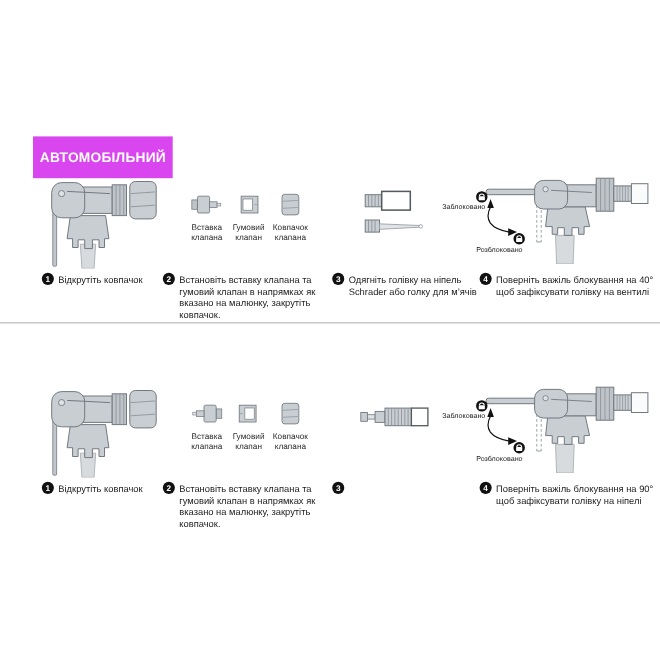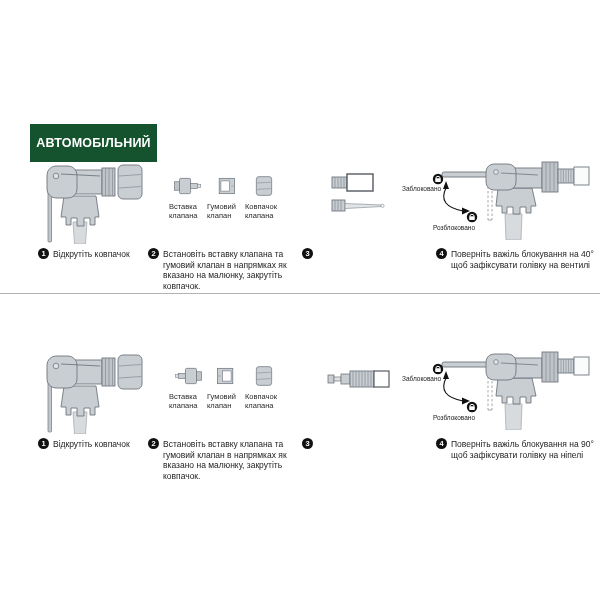--- a/index.html
+++ b/index.html
@@ -1,29 +1,29 @@
 <!DOCTYPE html>
 <html><head>
 <meta charset="utf-8">
 <style>
   html,body{margin:0;padding:0;background:#fff;}
   .page{position:relative;width:600px;height:600px;background:#ffffff;
         font-family:"Liberation Sans",sans-serif;color:#1c1c1c;overflow:hidden;}
   .section{position:absolute;left:0;width:600px;height:190px;}
   .sec1{top:118px;}
   .sec2{top:308px;}
-  .badge{position:absolute;left:30px;top:6px;width:127px;height:38px;background:#14532d;
+  .badge{position:absolute;left:30px;top:6px;width:127px;height:38px;background:#d946ef;
          color:#fff;font-weight:bold;font-size:12.5px;line-height:17px;text-align:center;
          display:flex;flex-direction:column;justify-content:center;letter-spacing:.2px;}
   .fig{position:absolute;}
   .pump{left:40px;top:44px;width:110px;height:82px;}
   .parts{position:absolute;left:169px;top:56px;display:flex;}
   .part{width:38px;display:flex;flex-direction:column;align-items:center;}
   .part svg{width:34px;height:24px;}
-  .plabel{margin-top:4px;font-size:7.5px;line-height:9px;color:#2a2a2a;}
+  .plabel{margin-top:4px;font-size:7.5px;line-height:9px;text-align:center;color:#2a2a2a;}
   .valves-schrader{left:330px;top:52px;width:62px;height:48px;}
   .valves-presta{left:326px;top:58px;width:66px;height:26px;}
   .lockhead{left:402px;top:30px;width:190px;height:92px;}
   .locklabel{position:absolute;font-size:6.5px;line-height:7.5px;color:#222;}
   .l1{left:402px;top:67px;width:52px;text-align:left;}
   .l2{left:424px;top:106px;width:60px;text-align:center;}
   .step{position:absolute;top:130px;display:flex;gap:4px;align-items:flex-start;}
   .num{width:11px;height:11px;border-radius:50%;background:#111;color:#fff;font-size:7.5px;
        font-weight:bold;display:flex;align-items:center;justify-content:center;flex:0 0 11px;}
   .stext{font-size:8.5px;line-height:10.5px;padding-top:1px;}
@@ -190,20 +190,21 @@
     <div class="step step1">
       <span class="num">1</span>
       <span class="stext">Відкрутіть ковпачок</span>
     </div>
     <div class="step step2">
       <span class="num">2</span>
       <span class="stext">Встановіть вставку клапана та гумовий клапан в напрямках як вказано на малюнку, закрутіть ковпачок.</span>
     </div>
     <div class="step step3">
       <span class="num">3</span>
+      <span class="stext">Одягніть голівку на ніпель Schrader або голку для м’ячів</span>
     </div>
     <div class="step step4">
       <span class="num">4</span>
       <span class="stext">Поверніть важіль блокування на 40° щоб зафіксувати голівку на вентилі</span>
     </div>
   </section>
 
   <div class="divider"></div>
 
   <section class="section sec2">

